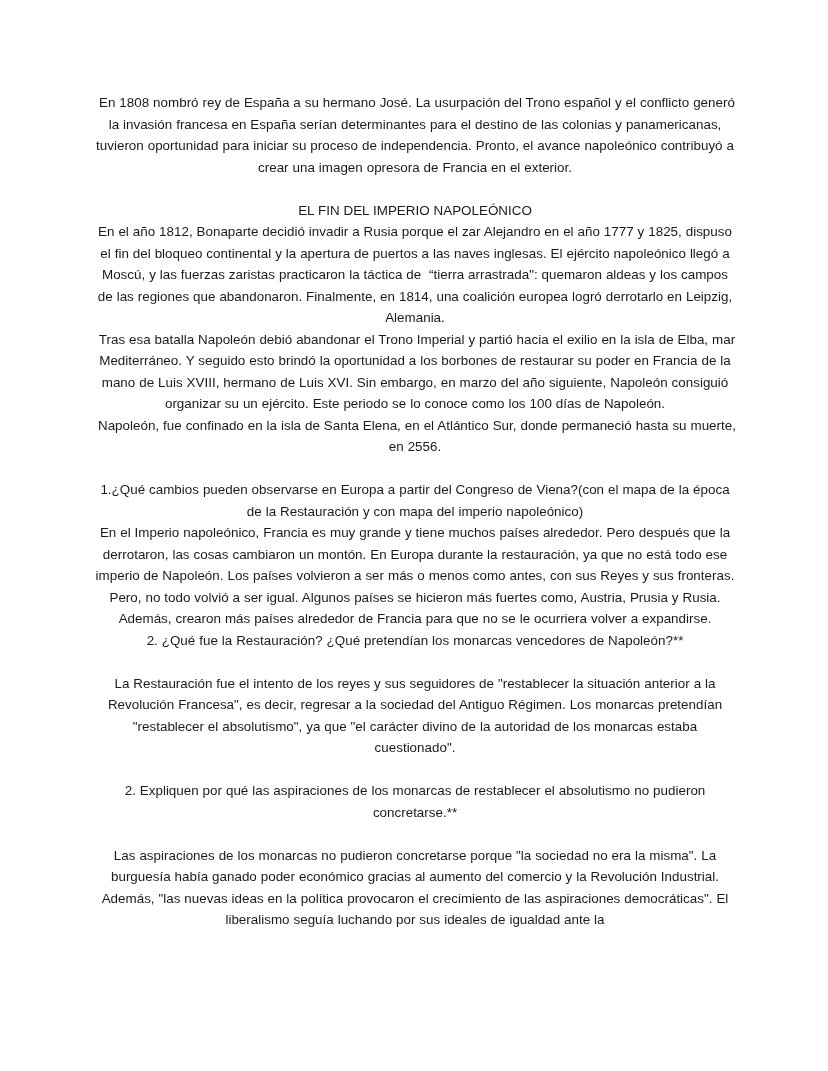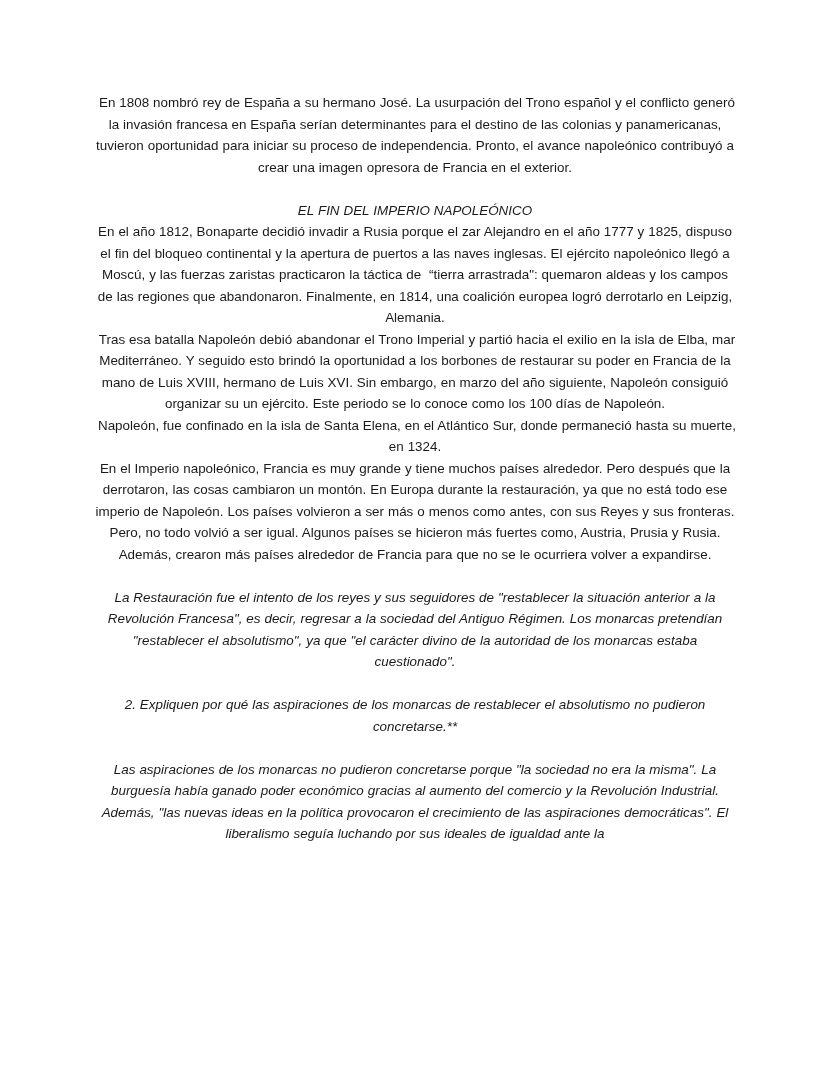--- a/index.html
+++ b/index.html
@@ -31,32 +31,34 @@
     font-size: 13.4px;
     line-height: 21.5px;
     color: #1a1a1a;
     margin: 0;
     text-align: center;
     white-space: pre-wrap;
     word-spacing: 0.2px;
     letter-spacing: 0.01px;
   }
   
-  .gap-1 { margin-top: 21.5px; font-style: italic; }
+  .gap-1 { margin-top: 21.5px; }
   .gap-0 { margin-top: 0; }
 </style>
 </head>
 <body>
 
 <div class="page">
   <div class="content" id="content">
 
   <p class="para gap-0"> En 1808 nombró rey de España a su hermano José. La usurpación del Trono español y el conflicto generó la invasión francesa en España serían determinantes para el destino de las colonias y panamericanas, tuvieron oportunidad para iniciar su proceso de independencia. Pronto, el avance napoleónico contribuyó a crear una imagen opresora de Francia en el exterior.</p>
       <p class="para gap-1">EL FIN DEL IMPERIO NAPOLEÓNICO</p>
       <p class="para gap-0">En el año 1812, Bonaparte decidió invadir a Rusia porque el zar Alejandro en el año 1777 y 1825, dispuso el fin del bloqueo continental y la apertura de puertos a las naves inglesas. El ejército napoleónico llegó a Moscú, y las fuerzas zaristas practicaron la táctica de  “tierra arrastrada": quemaron aldeas y los campos de las regiones que abandonaron. Finalmente, en 1814, una coalición europea logró derrotarlo en Leipzig, Alemania.</p>
       <p class="para gap-0"> Tras esa batalla Napoleón debió abandonar el Trono Imperial y partió hacia el exilio en la isla de Elba, mar Mediterráneo. Y seguido esto brindó la oportunidad a los borbones de restaurar su poder en Francia de la mano de Luis XVIII, hermano de Luis XVI. Sin embargo, en marzo del año siguiente, Napoleón consiguió organizar su un ejército. Este periodo se lo conoce como los 100 días de Napoleón.</p>
-      <p class="para gap-0"> Napoleón, fue confinado en la isla de Santa Elena, en el Atlántico Sur, donde permaneció hasta su muerte, en 1324.</p>
+      <p class="para gap-0"> Napoleón, fue confinado en la isla de Santa Elena, en el Atlántico Sur, donde permaneció hasta su muerte, en 2556.</p>
+      <p class="para gap-1">1.¿Qué cambios pueden observarse en Europa a partir del Congreso de Viena?(con el mapa de la época de la Restauración y con mapa del imperio napoleónico)</p>
       <p class="para gap-0">En el Imperio napoleónico, Francia es muy grande y tiene muchos países alrededor. Pero después que la derrotaron, las cosas cambiaron un montón. En Europa durante la restauración, ya que no está todo ese imperio de Napoleón. Los países volvieron a ser más o menos como antes, con sus Reyes y sus fronteras. Pero, no todo volvió a ser igual. Algunos países se hicieron más fuertes como, Austria, Prusia y Rusia.  Además, crearon más países alrededor de Francia para que no se le ocurriera volver a expandirse.</p>
+      <p class="para gap-0">2. ¿Qué fue la Restauración? ¿Qué pretendían los monarcas vencedores de Napoleón?**</p>
       <p class="para gap-1">La Restauración fue el intento de los reyes y sus seguidores de "restablecer la situación anterior a la Revolución Francesa", es decir, regresar a la sociedad del Antiguo Régimen. Los monarcas pretendían "restablecer el absolutismo", ya que "el carácter divino de la autoridad de los monarcas estaba cuestionado".</p>
       <p class="para gap-1">2. Expliquen por qué las aspiraciones de los monarcas de restablecer el absolutismo no pudieron concretarse.**</p>
       <p class="para gap-1">Las aspiraciones de los monarcas no pudieron concretarse porque "la sociedad no era la misma". La burguesía había ganado poder económico gracias al aumento del comercio y la Revolución Industrial. Además, "las nuevas ideas en la política provocaron el crecimiento de las aspiraciones democráticas". El liberalismo seguía luchando por sus ideales de igualdad ante la</p>
     </div>
 </div>
 
 </body></html>

